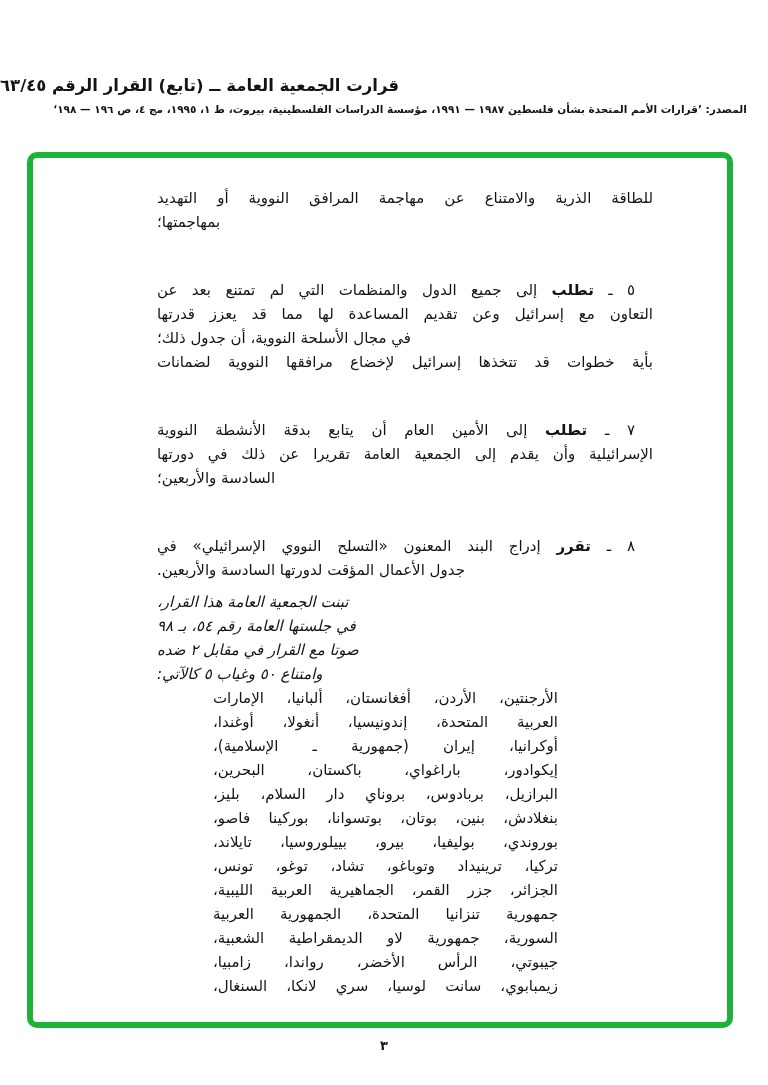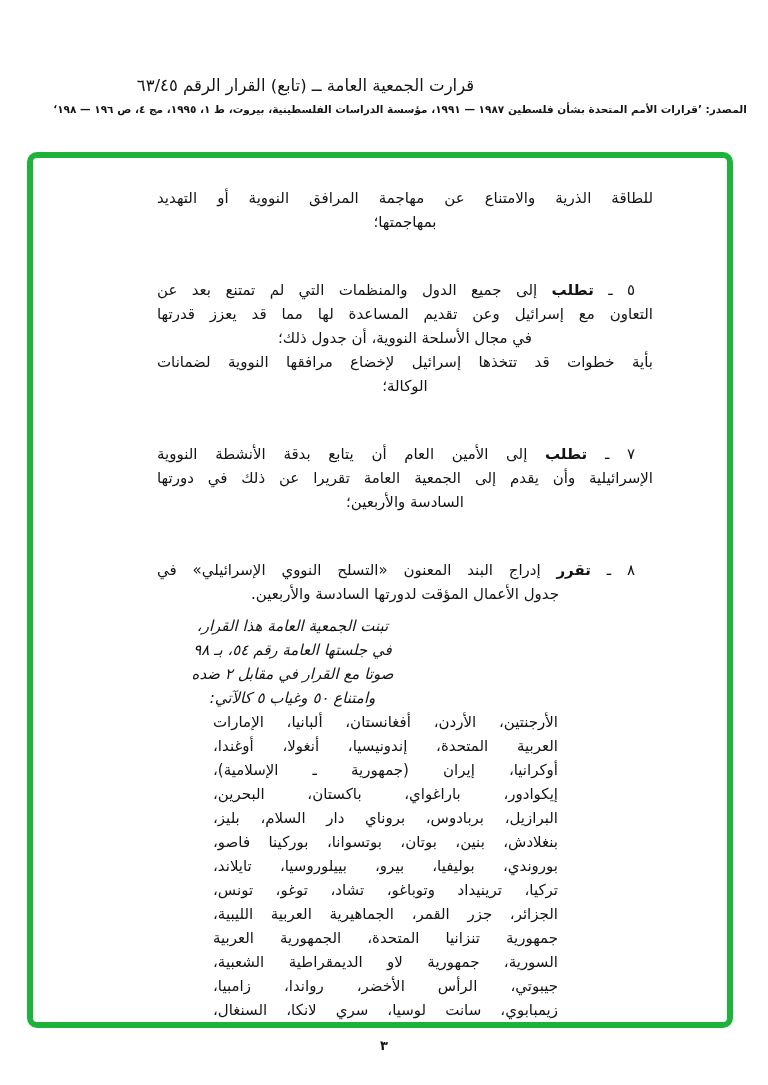--- a/index.html
+++ b/index.html
@@ -1,34 +1,34 @@
 <!DOCTYPE html>
 <html lang="ar"><head>
 <meta charset="utf-8">
 <style>
   html, body { margin:0; padding:0; }
   body {
     width:768px; height:1085px; background:#ffffff; position:relative;
     font-family:"DejaVu Sans", sans-serif; color:#141414; overflow:hidden;
   }
   .header-title {
-    position:absolute; top:76px; left:0; width:611px; text-align:center;
-    direction:rtl; font-weight:normal; font-size:16.5px; letter-spacing:0.2px;
+    position:absolute; top:76px; left:0; width:611px; text-align:left;
+    direction:rtl; font-weight:bold; font-size:16.5px; letter-spacing:0.2px;
   }
   .header-source {
     position:absolute; top:103px; left:16px; width:768px; text-align:center;
     direction:rtl; font-weight:bold; font-size:10.5px;
   }
   .frame {
     position:absolute; left:27px; top:152px; width:706px; height:876px;
     box-sizing:border-box; border:6px solid #7f1d1d; border-radius:10px;
     padding:28px 74px 0 124px; direction:rtl;
   }
   .line {
-    height:24px; line-height:24px; font-size:15px; text-align:center;
+    height:24px; line-height:24px; font-size:15px; text-align:left;
     overflow:hidden; white-space:nowrap;
   }
   .just { text-align:justify; text-align-last:justify; white-space:normal; }
   .ind  { padding-right:18px;margin-top:44px; }
   .bold { font-weight:bold; }
   .adoption { margin-top:8px; padding-left:0; }
   .adoption .line { margin-right:225px; font-style:italic; }
   .vote-row .colon { padding:0 9px 0 7px; }
   .vote-line { width:345px; margin-right:95px; }
   .page-number {
@@ -43,21 +43,20 @@
 <div class="header-source">المصدر: ’قرارات الأمم المتحدة بشأن فلسطين ١٩٨٧ — ١٩٩١، مؤسسة الدراسات الفلسطينية، بيروت، ط ١، ١٩٩٥، مج ٤، ص ١٩٦ — ١٩٨‘</div>
 
 <div class="frame" style="border-color: rgb(29, 179, 58);">
   <div>
       <div class="line just">للطاقة الذرية والامتناع عن مهاجمة المرافق النووية أو التهديد</div>
       <div class="line">بمهاجمتها؛</div>
       <div class="line just ind"><span>٥ ـ </span><span class="bold">تطلب</span><span> إلى جميع الدول والمنظمات التي لم تمتنع بعد عن</span></div>
       <div class="line just">التعاون مع إسرائيل وعن تقديم المساعدة لها مما قد يعزز قدرتها</div>
       <div class="line">في مجال الأسلحة النووية، أن جدول ذلك؛</div>
       <div class="line just">بأية خطوات قد تتخذها إسرائيل لإخضاع مرافقها النووية لضمانات</div>
-      <div class="line">الوكالة؛</div>
       <div class="line just ind"><span>٧ ـ </span><span class="bold">تطلب</span><span> إلى الأمين العام أن يتابع بدقة الأنشطة النووية</span></div>
       <div class="line just">الإسرائيلية وأن يقدم إلى الجمعية العامة تقريرا عن ذلك في دورتها</div>
       <div class="line">السادسة والأربعين؛</div>
       <div class="line just ind"><span>٨ ـ </span><span class="bold">تقرر</span><span> إدراج البند المعنون «التسلح النووي الإسرائيلي» في</span></div>
       <div class="line">جدول الأعمال المؤقت لدورتها السادسة والأربعين.</div>
     </div>
   <div class="adoption">
       <div class="line">تبنت الجمعية العامة هذا القرار،</div>
       <div class="line">في جلستها العامة رقم ٥٤، بـ ٩٨</div>
       <div class="line">صوتا مع القرار في مقابل ٢ ضده</div>

